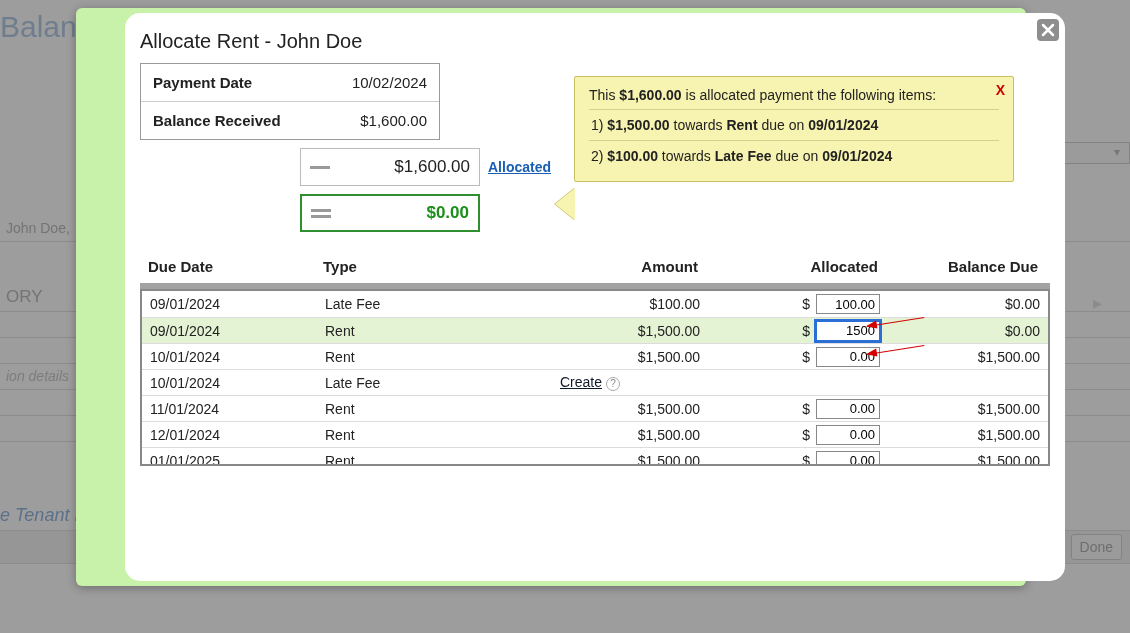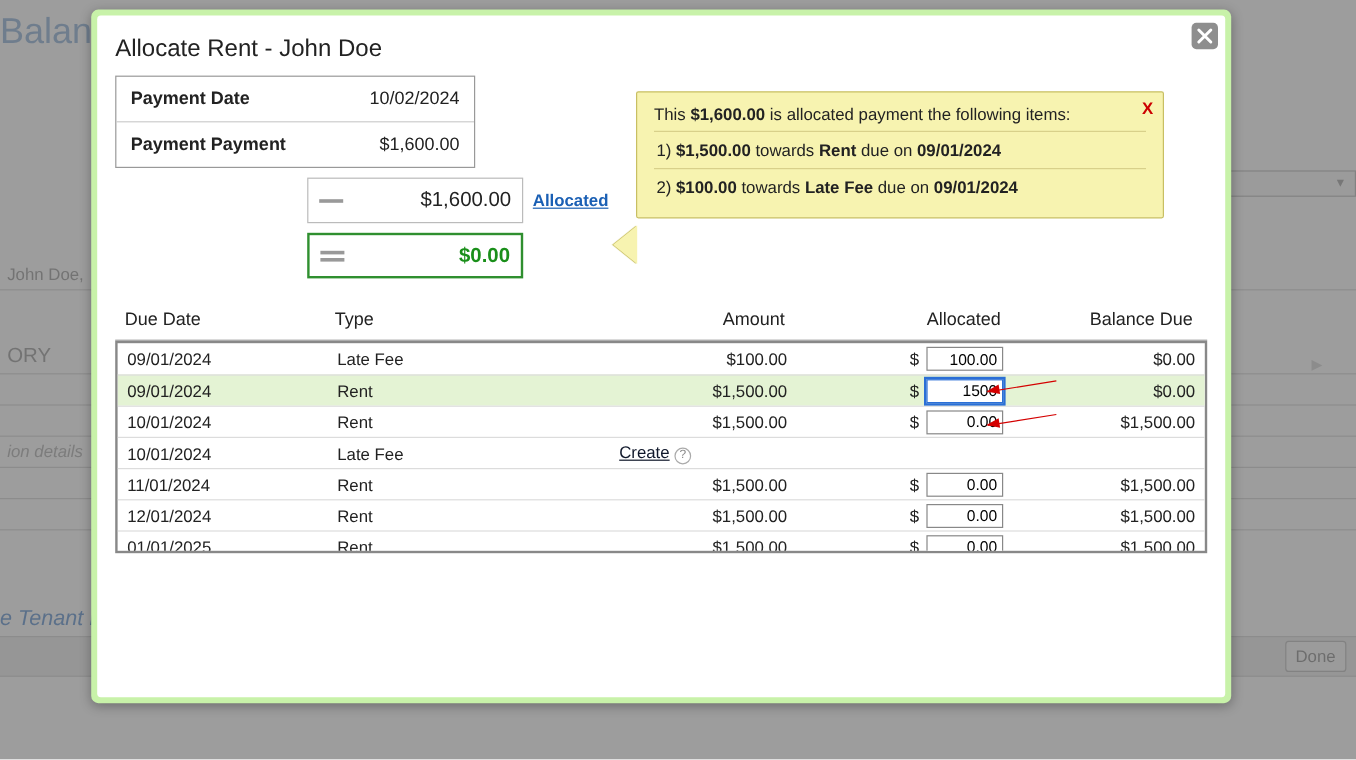--- a/index.html
+++ b/index.html
@@ -34,23 +34,24 @@
     top:8px; left:76px;
     width:950px; height:578px;
     background:#c8f2a9;
     border-radius:6px;
     padding:5px;
     box-shadow:0 2px 10px rgba(0,0,0,0.3);
   }
   .modal {
     background:#fff;
     width:100%; height:100%;
-    border-radius:3px;
+    border-radius:15px;
     padding:12px 15px 0 15px;
     position:relative;
+    margin-left:44px;
   }
   .close-btn {
     position:absolute; top:6px; right:6px;
     width:22px; height:22px; border-radius:4px;
     background:#8e8e8e; display:flex; align-items:center; justify-content:center;
     cursor:pointer;
   }
   .close-btn svg{width:14px;height:14px;}
   .modal-title { font-size:20px; margin:5px 0 10px 0; }
 
@@ -104,22 +105,22 @@
     border-radius:2px;
     font-size:14px;
     z-index:2;
   }
   .callout .x { position:absolute; top:5px; right:8px; color:#c00; font-weight:bold; cursor:pointer; font-family:Arial;}
   .callout-line { padding:7px 2px; border-top:1px solid #d8d08a; }
   .callout-head { margin-bottom:6px; }
 
   
   .tbl-header {
-    display:flex; font-weight:normal; font-size:15px;
-    border-bottom:1px solid #a3a3a3;
+    display:flex; font-weight:bold; font-size:15px;
+    border-bottom:6px solid #a3a3a3;
     margin-top:20px; padding:6px 8px 8px 8px;align-items:center;
   }
   .col-due{width:175px;}
   .col-type{width:235px;}
   .col-amount{width:140px; text-align:right;}
   .col-alloc{width:180px; text-align:right;}
   .col-bal{width:160px; text-align:right;}
 
   .tbl-body-wrap { border:2px solid #888; height:177px; overflow:hidden; }
   .tbl-row {
@@ -196,21 +197,21 @@
     </div>
 
     <div class="modal-title">Allocate Rent - John Doe</div>
 
     <div class="summary-box">
       <div class="srow">
         <span class="label">Payment Date</span>
         <span>10/02/2024</span>
       </div>
       <div class="srow">
-        <span class="label">Payment Payment</span>
+        <span class="label">Balance Received</span>
         <span>$1,600.00</span>
       </div>
     </div>
 
     <div class="alloc-row">
       <div class="spacer"></div>
       <div class="alloc-box alloc1">
         <span class="dash"></span>
         <span class="val">$1,600.00</span>
       </div>

